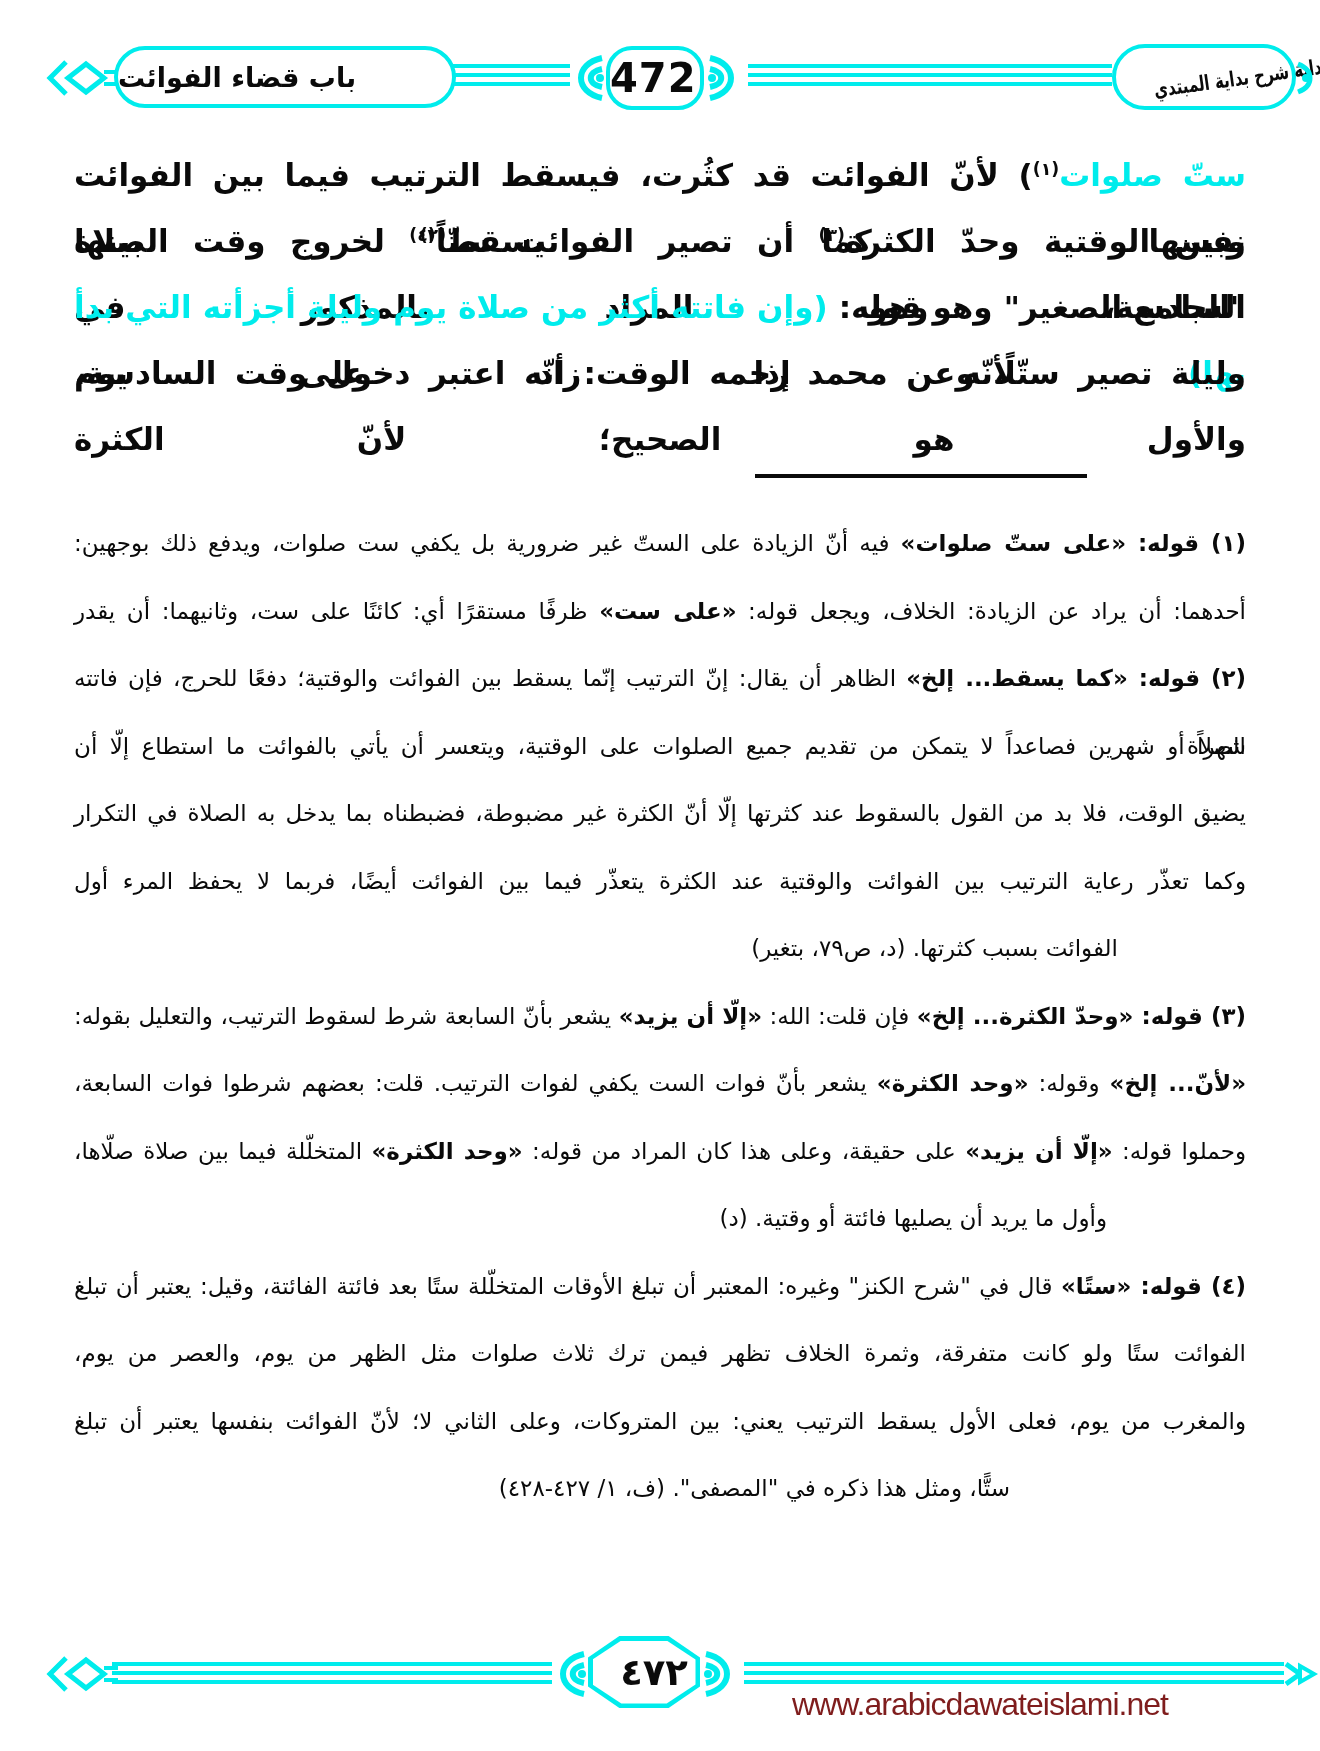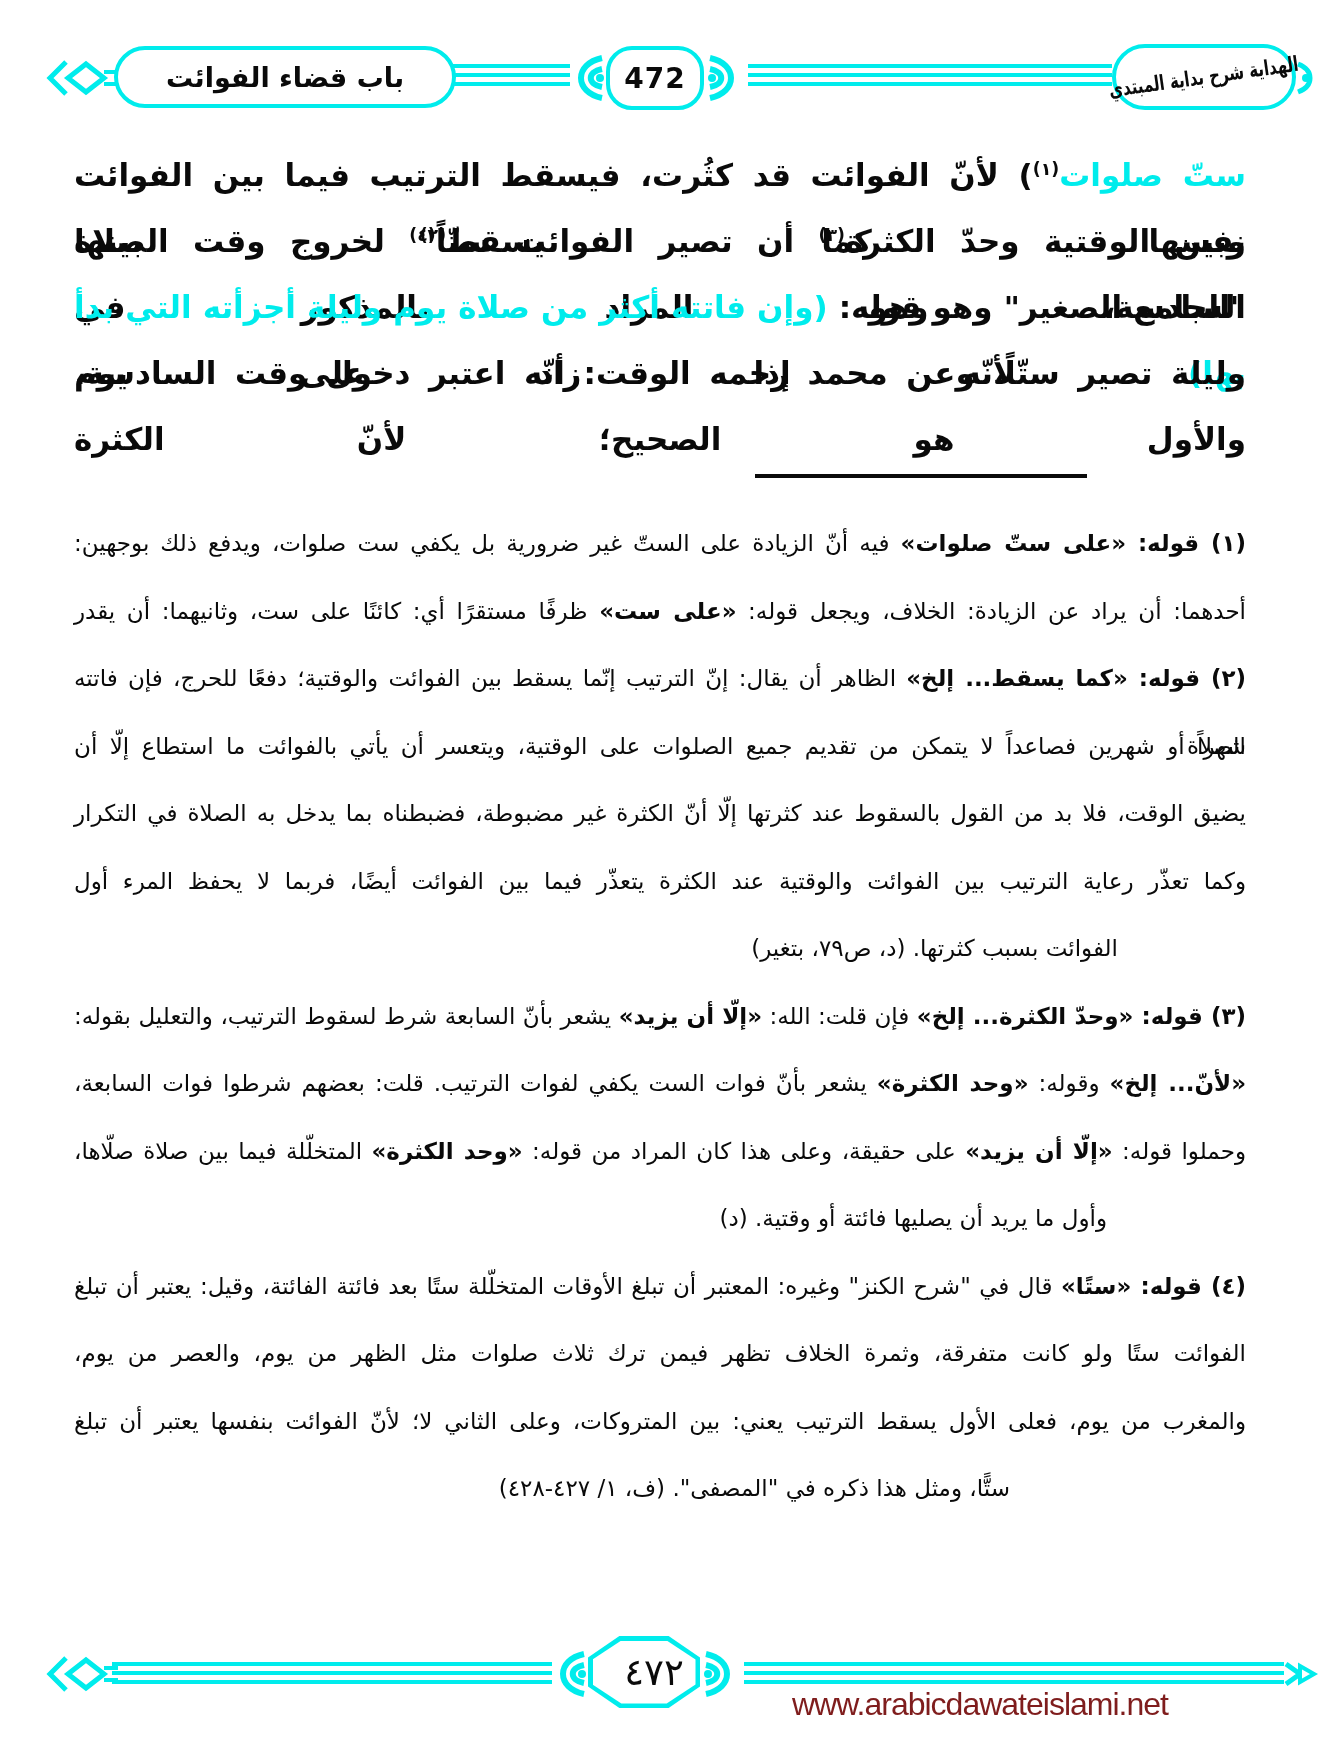--- a/index.html
+++ b/index.html
@@ -8,30 +8,30 @@
   :root{--cyan:#00ECEC;}
 
   
   .tline{height:22px;
     background:
       linear-gradient(var(--cyan),var(--cyan)) 0 0/100% 4px no-repeat,
       linear-gradient(var(--cyan),var(--cyan)) 0 50%/100% 4px no-repeat,
       linear-gradient(var(--cyan),var(--cyan)) 0 100%/100% 4px no-repeat;}
 
   .capsule{border:4px solid var(--cyan);background:#fff;border-radius:34px;
-    display:flex;align-items:center;justify-content:center;box-sizing:border-box;}
+    display:flex;align-items:center;justify-content:flex-start;box-sizing:border-box;}
   .capsule.num{border-radius:26px;}
   .cap-text{font-weight:bold;font-size:27px;white-space:nowrap;}
-  .num-text{font-weight:bold;font-size:28px;font-family:"DejaVu Sans",sans-serif;letter-spacing:1px;}
+  .num-text{font-weight:bold;font-size:40px;font-family:"DejaVu Sans",sans-serif;letter-spacing:1px;}
   .calli{font-weight:bold;font-size:21px;white-space:nowrap;transform:rotate(-8deg) scaleX(0.72);transform-origin:center;}
 
   
   .oct-outer{clip-path:polygon(28% 0,72% 0,100% 30%,100% 70%,72% 100%,28% 100%,0 70%,0 30%);background:var(--cyan);display:flex;align-items:center;justify-content:center;}
   .oct-inner{clip-path:polygon(28% 0,72% 0,100% 30%,100% 70%,72% 100%,28% 100%,0 70%,0 30%);background:#fff;width:calc(100% - 9px);height:calc(100% - 9px);display:flex;align-items:center;justify-content:center;}
-  .oct-num{font-weight:normal;font-size:37px;margin-left:20px;}
+  .oct-num{font-weight:bold;font-size:37px;margin-left:20px;}
 
   
   .rtl{direction:rtl;unicode-bidi:embed;}
   #main-lines .tl{height:66px;line-height:66px;font-size:31px;font-weight:bold;white-space:nowrap;}
   #fn-lines .tl{height:67.5px;line-height:67.5px;font-size:23px;font-weight:normal;white-space:nowrap;}
   .tl{box-sizing:border-box;}
   .tl.just{text-align:justify;text-align-last:justify;white-space:normal !important;}
   .tl.short{text-align:right;white-space:normal !important;}
   .tl .b{font-weight:bold;}
   .tl .accent{color:var(--cyan);margin-top:12px;}

